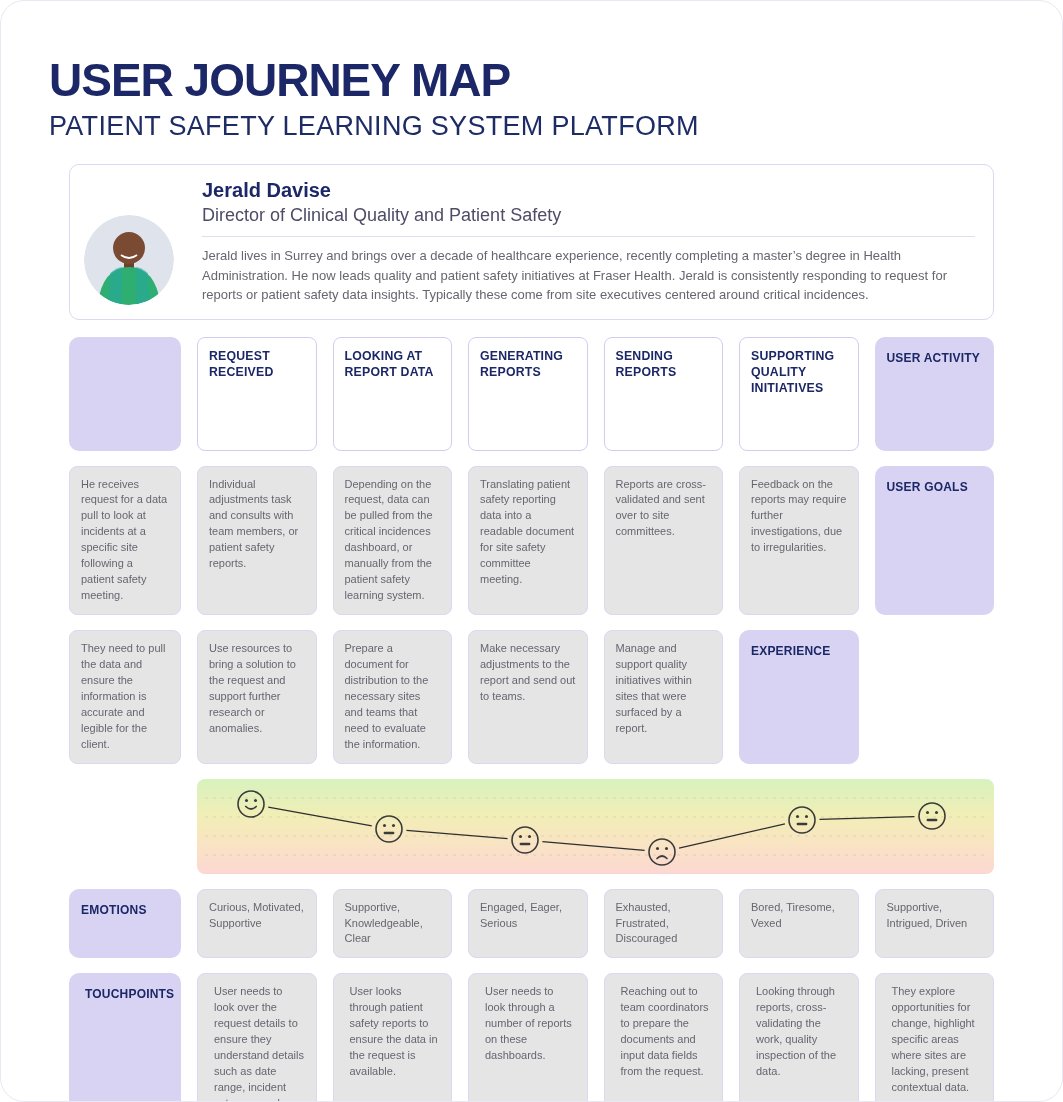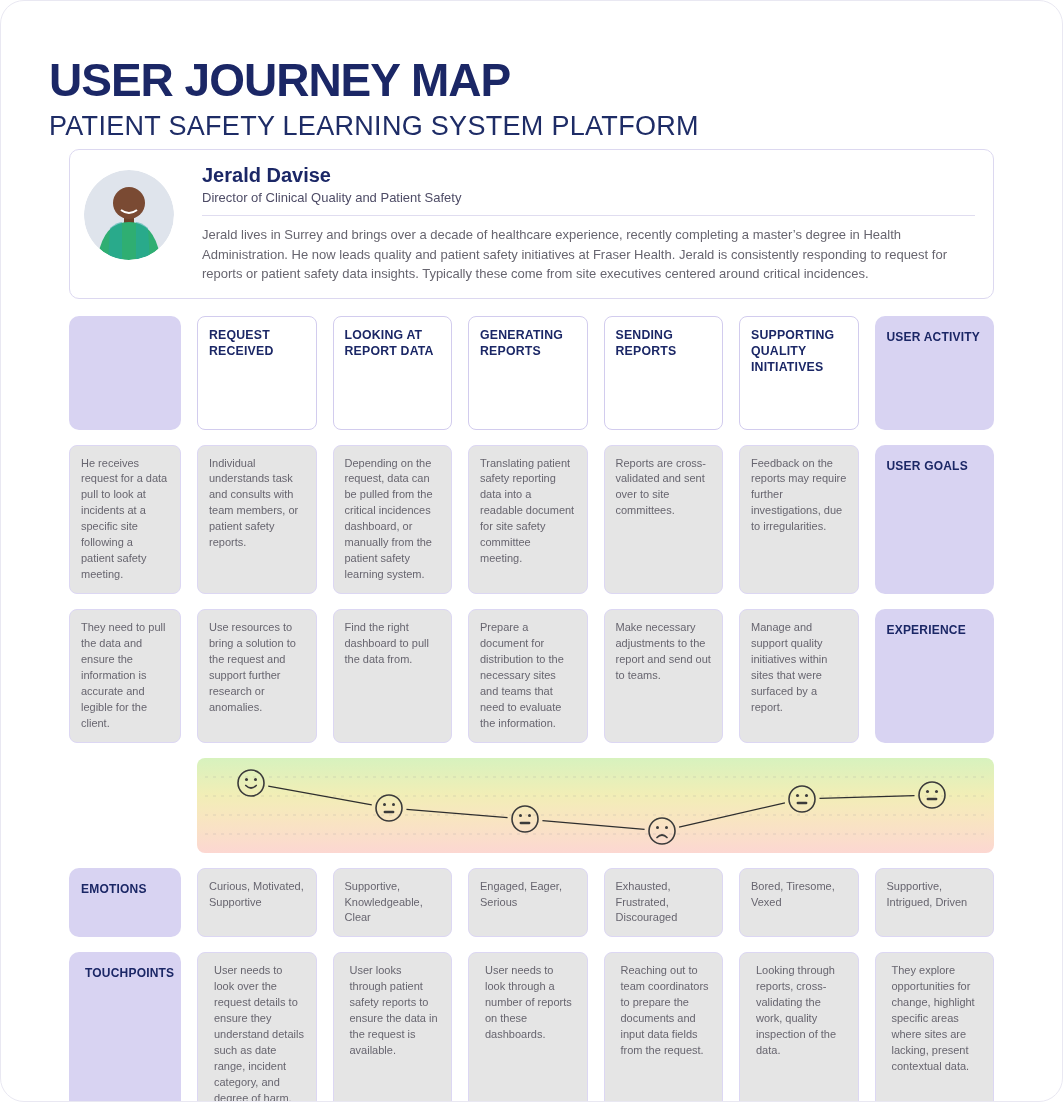--- a/index.html
+++ b/index.html
@@ -16,30 +16,30 @@
     margin:52px 0 0 48px;
     font-size:46px; font-weight:800; letter-spacing:-1px;
     color:#1b2766;
   }
   .page-subtitle {
     margin:4px 0 0 48px;
     font-size:27px; font-weight:400; letter-spacing:0.3px;
     color:#1e2c66;
   }
   .persona-card {
-    margin:7px 0 0 68px;
+    margin:22px 0 0 68px;
     width:925px; min-height:130px;
     border:1px solid #dcd8f0; border-radius:10px;
-    display:flex; align-items:flex-start;
+    display:flex; align-items:flex-end;
     padding:14px 18px 14px 14px;
   }
   .avatar-wrap { width:90px; height:90px; border-radius:50%; overflow:hidden; flex:0 0 auto; margin-top:6px; }
   .persona-text { margin-left:28px; flex:1; }
   .persona-name { font-size:20px; font-weight:700; color:#1b2766; }
-  .persona-role { font-size:13px; color:#4e4c66; margin-top:3px; }
+  .persona-role { font-size:18px; color:#4e4c66; margin-top:3px; }
   .persona-divider { height:1px; background:#e0ddf0; margin:10px 0 9px 0; }
   .persona-bio { font-size:13px; line-height:1.5; color:#67656f; }
 
   .journey-grid {
     margin:17px 0 0 68px;
     width:925px;
     display:grid;
     grid-template-columns:112px repeat(6, 1fr);
     column-gap:16px; row-gap:15px;
     align-items:stretch;
@@ -115,29 +115,28 @@
 
   <div class="journey-grid" id="journey-grid">
       <div class="label-cell"></div>
       <div class="stage-card">REQUEST RECEIVED</div>
       <div class="stage-card">LOOKING AT REPORT DATA</div>
       <div class="stage-card">GENERATING REPORTS</div>
       <div class="stage-card">SENDING REPORTS</div>
       <div class="stage-card">SUPPORTING QUALITY INITIATIVES</div>
       <div class="label-cell row-user-activity">USER ACTIVITY</div>
       <div class="body-card row-user-activity">He receives request for a data pull to look at incidents at a specific site following a patient safety meeting.</div>
-      <div class="body-card row-user-activity">Individual understands task and consults with team members, or patient safety reports.</div>
+      <div class="body-card row-user-activity">Individual adjustments task and consults with team members, or patient safety reports.</div>
       <div class="body-card row-user-activity">Depending on the request, data can be pulled from the critical incidences dashboard, or manually from the patient safety learning system.</div>
       <div class="body-card row-user-activity">Translating patient safety reporting data into a readable document for site safety committee meeting.</div>
       <div class="body-card row-user-activity">Reports are cross-validated and sent over to site committees.</div>
       <div class="body-card row-user-activity">Feedback on the reports may require further investigations, due to irregularities.</div>
       <div class="label-cell row-user-goals">USER GOALS</div>
       <div class="body-card row-user-goals">They need to pull the data and ensure the information is accurate and legible for the client.</div>
       <div class="body-card row-user-goals">Use resources to bring a solution to the request and support further research or anomalies.</div>
-      <div class="body-card row-user-goals">Find the right dashboard to pull the data from.</div>
       <div class="body-card row-user-goals">Prepare a document for distribution to the necessary sites and teams that need to evaluate the information.</div>
       <div class="body-card row-user-goals">Make necessary adjustments to the report and send out to teams.</div>
       <div class="body-card row-user-goals">Manage and support quality initiatives within sites that were surfaced by a report.</div>
       <div class="label-cell row-experience">EXPERIENCE</div>
       <div class="exp-band row-experience">
         <svg viewBox="0 0 797 95" preserveAspectRatio="none">
           <line x1="8" x2="789" y1="19" y2="19" stroke="#8a8f96" stroke-opacity="0.22" stroke-width="1" stroke-dasharray="3 5"></line>
           <line x1="8" x2="789" y1="38" y2="38" stroke="#8a8f96" stroke-opacity="0.22" stroke-width="1" stroke-dasharray="3 5"></line>
           <line x1="8" x2="789" y1="57" y2="57" stroke="#8a8f96" stroke-opacity="0.22" stroke-width="1" stroke-dasharray="3 5"></line>
           <line x1="8" x2="789" y1="76" y2="76" stroke="#8a8f96" stroke-opacity="0.22" stroke-width="1" stroke-dasharray="3 5"></line>

